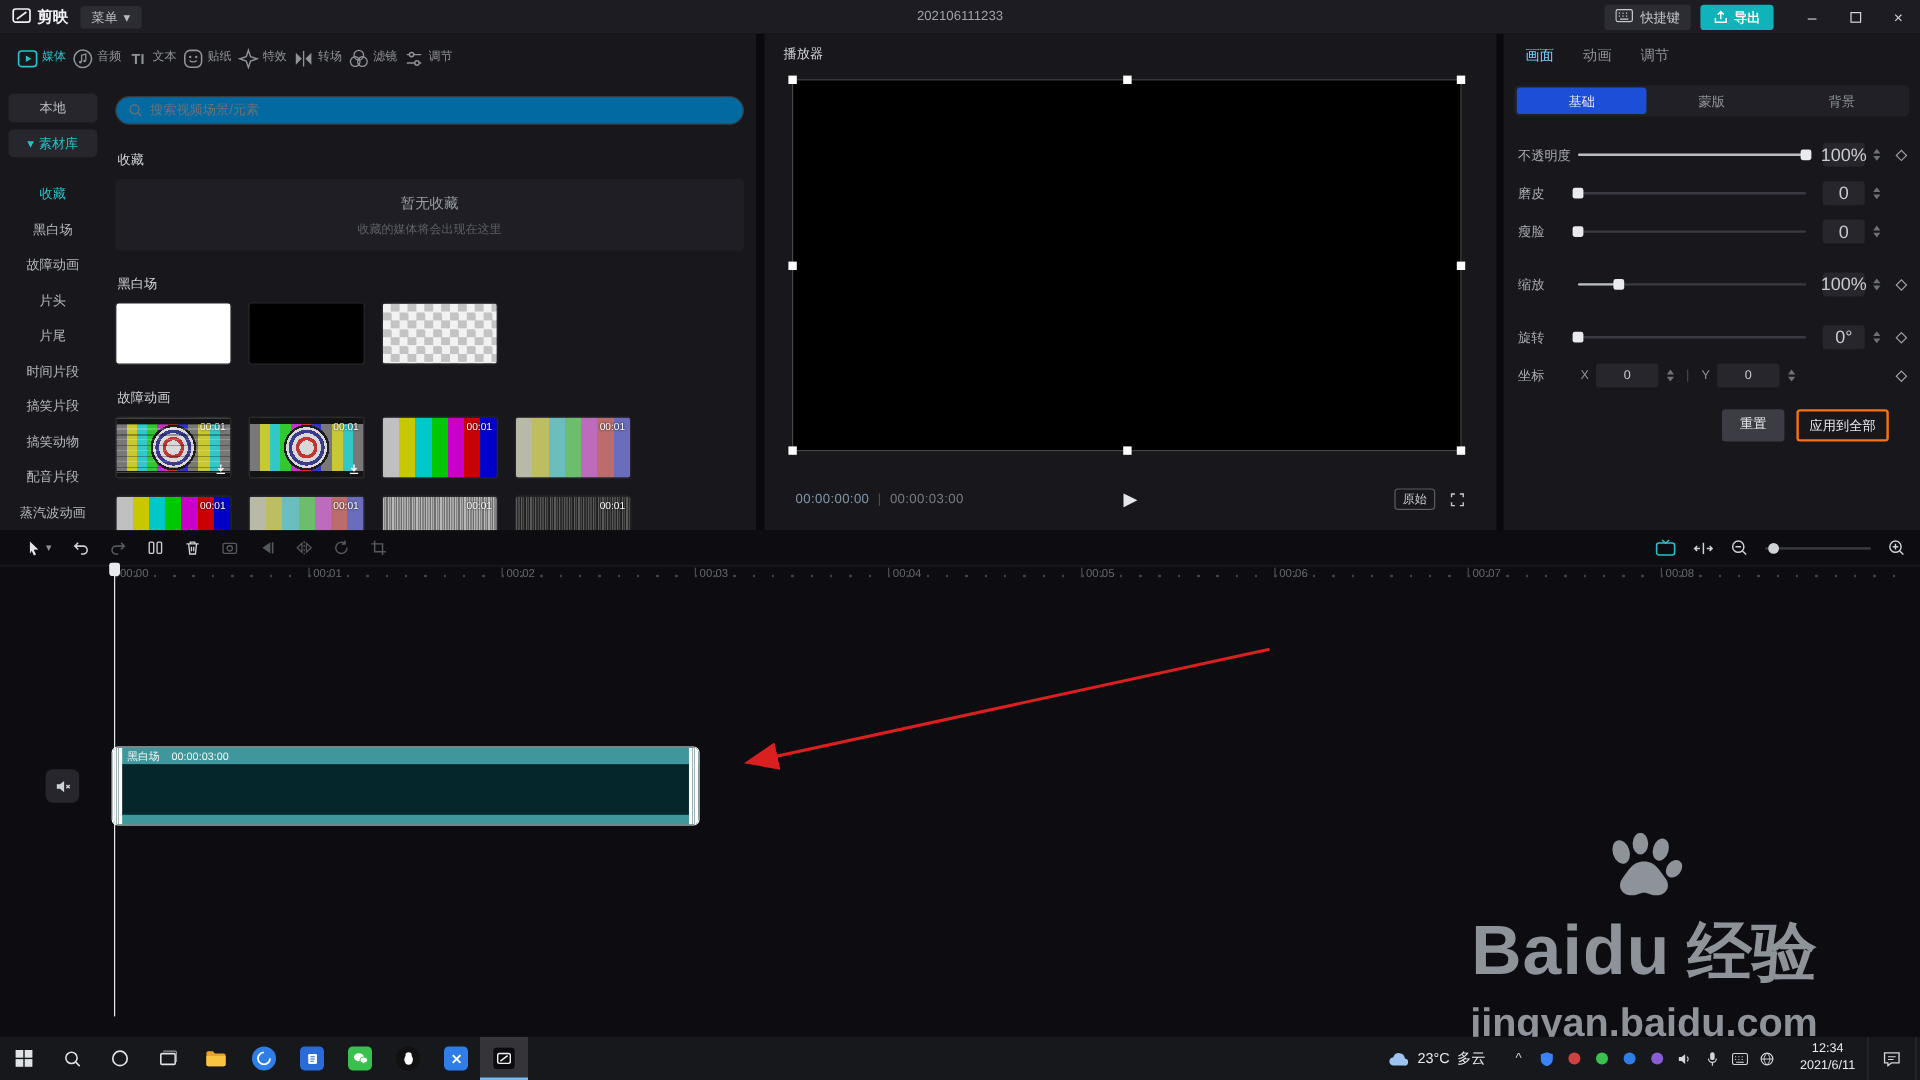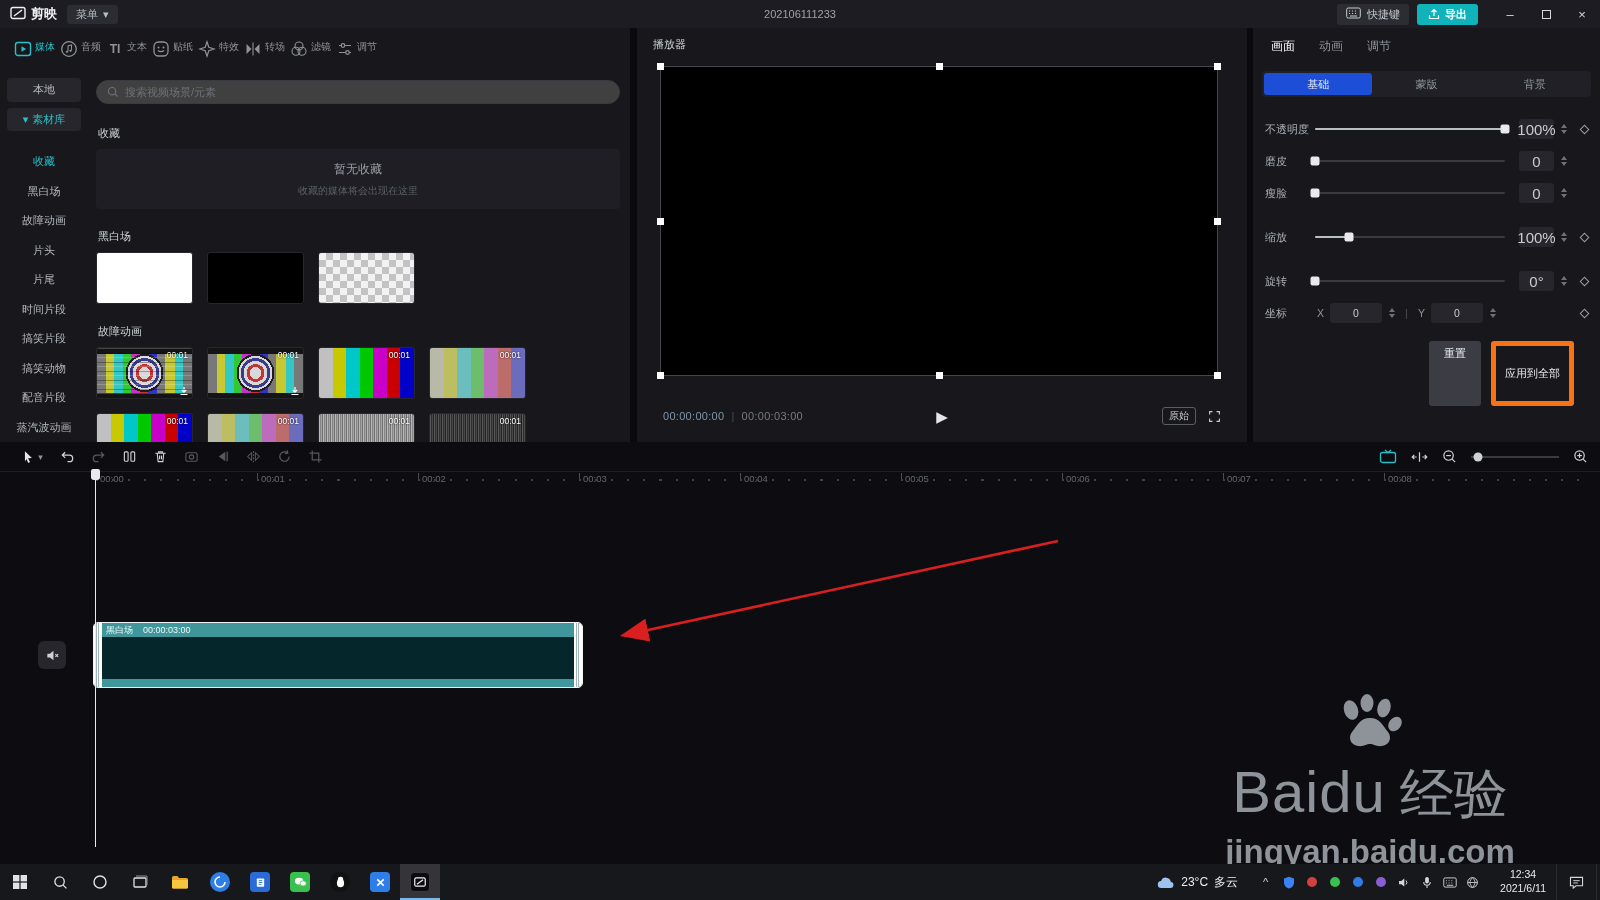--- a/index.html
+++ b/index.html
@@ -28,21 +28,21 @@
 .media-tab.active{color:#27c2c9}
 .ticon{width:18px;height:18px;display:flex;align-items:center;justify-content:center;font-weight:bold;font-size:12px}
 .panel-body{display:flex;height:372px}
 .lib-side{width:88px;padding:8px 7px 0;display:flex;flex-direction:column;overflow:hidden}
 .side-btn{height:26px;border-radius:4px;background:#26262c;display:flex;align-items:center;justify-content:center;gap:4px;font-size:11px;color:#b9bdc3;margin-bottom:6px}
 .side-btn.library{color:#27c2c9}
 .side-cats{margin-top:10px;display:flex;flex-direction:column}
 .cat{height:29.5px;display:flex;align-items:center;justify-content:center;font-size:11px;color:#b4b8be}
 .cat.active{color:#27c2c9}
 .lib-content{flex:1;position:relative;overflow:hidden;padding:10px 10px 0 8px}
-.search-box{height:24px;background:#404040;border:1px solid #3a3a41;border-radius:13px;display:flex;align-items:center;padding:0 10px;gap:6px}
+.search-box{height:24px;background:#0369a1;border:1px solid #3a3a41;border-radius:13px;display:flex;align-items:center;padding:0 10px;gap:6px}
 .search-box input{flex:1;background:transparent;border:none;outline:none;font-size:11px;color:#c9ccd1;font-family:inherit}
 .search-box input::placeholder{color:#6d7178}
 .sec-title{font-size:11px;color:#cfd3d8;margin:20px 0 8px 2px}
 .sec-title.first{margin-top:22px}
 .empty-box{height:60px;background:#1e1e24;border-radius:4px;display:flex;flex-direction:column;align-items:center;justify-content:center;gap:6px}
 .empty-title{font-size:12px;color:#9a9ea5}
 .empty-desc{font-size:10px;color:#5c6067}
 .thumb-row{display:flex;gap:14px;margin-top:6px}
 .thumb-row.partial{margin-top:14px}
 .thumb{width:97px;height:52px;border-radius:3px;position:relative;overflow:hidden;border:1px solid #26262c}
@@ -72,21 +72,21 @@
 .player-controls{position:absolute;left:0;right:0;top:372px;height:32px;display:flex;align-items:center;padding:0 26px}
 .timecode{font-size:11px;display:flex;gap:7px;letter-spacing:.3px}
 .tc-cur{color:#7e96a8}.tc-div{color:#4a4e54}.tc-total{color:#767b84}
 .play-btn{position:absolute;left:50%;transform:translateX(-50%);color:#e4e7ea;font-size:15px;line-height:1}
 .pc-right{margin-left:auto;display:flex;align-items:center;gap:12px}
 .orig-btn{border:1px solid #5a5e66;border-radius:3px;font-size:10px;color:#c9ccd1;padding:1px 6px}
 
 
 .props-panel{position:absolute;left:1253px;top:28px;width:347px;height:414px;background:#17171c}
 .props-tabs{display:flex;gap:24px;padding:10px 0 0 18px;font-size:12px;color:#8f939a}
-.props-tab.active{color:#ffffff}
+.props-tab.active{color:#7dd3fc}
 .props-subtabs{margin:16px 9px 0;height:26px;background:#202026;border-radius:4px;display:flex;padding:2px}
 .subtab{flex:1;display:flex;align-items:center;justify-content:center;font-size:11px;color:#8f939a;border-radius:3px}
 .subtab.active{background:#1d4ed8;color:#e8eaed}
 .ctrl-area{margin-top:20px;padding:0 12px}
 .ctrl-row{display:flex;align-items:center;height:24px;margin-bottom:8px}
 .ctrl-row.gap{margin-top:20px}
 .ctrl-label{width:50px;font-size:11px;color:#a9adb4}
 .slider{flex:1;height:2px;background:#3a3a42;border-radius:1px;position:relative;margin-right:14px}
 .sl-fill{position:absolute;left:0;top:0;bottom:0;background:#b9bec4;border-radius:1px}
 .sl-knob{position:absolute;top:50%;width:9px;height:9px;background:#e8eaed;border-radius:2px;transform:translate(-50%,-50%)}
@@ -95,21 +95,21 @@
 .st{width:0;height:0;border-left:3.5px solid transparent;border-right:3.5px solid transparent}
 .st.up{border-bottom:4px solid #6d7178}
 .st.down{border-top:4px solid #6d7178}
 .diamond{width:7px;height:7px;border:1px solid #9a9ea5;transform:rotate(45deg);margin-left:12px}
 .diamond.hidden{visibility:hidden}
 .coord-lab{font-size:10.5px;color:#8f939a;margin:0 6px 0 2px}
 .coord-box{width:52px;height:20px;background:#26262c;border-radius:3px;display:flex;align-items:center;justify-content:center;font-size:10.5px;color:#c9ccd1}
 .coord-div{color:#4a4e54;margin:0 8px;font-size:11px}
 .props-actions{display:flex;justify-content:flex-end;gap:10px;margin-top:16px;padding-right:14px}
 .reset-btn{background:#3c3d44;border-radius:3px;font-size:11px;color:#e8eaed;padding:5px 15px}
-.apply-btn{border:5px solid #f97316;border-radius:3px;font-size:11px;color:#e8eaed;padding:20px 9px}
+.apply-btn{border:2px solid #f97316;border-radius:3px;font-size:11px;color:#e8eaed;padding:4px 9px}
 
 
 .timeline{position:absolute;left:0;top:442px;width:1600px;height:422px;background:#0d0d11}
 .tl-toolbar{height:30px;display:flex;align-items:center;padding:0 12px;border-bottom:1px solid #1e1e23}
 .tool{width:31px;height:22px;display:flex;align-items:center;justify-content:center;color:#cfd2d6}
 .tool.sel{width:40px;gap:3px}
 .tool.dim{color:#55585e}
 .tl-right{margin-left:auto;display:flex;align-items:center;gap:14px}
 .zoom-slider{width:88px;height:2px;background:#3a3a42;position:relative}
 .zoom-knob{position:absolute;left:8%;top:50%;transform:translate(-50%,-50%);width:9px;height:9px;border-radius:50%;background:#cfd2d6}
@@ -125,21 +125,21 @@
 .clip-body{flex:1;background:#05262b}
 .clip-bottom{height:8px;background:#3f979b;flex:0 0 auto}
 .clip::before,.clip::after{content:"";position:absolute;top:0;bottom:0;width:8px;background:#fff;background-image:linear-gradient(90deg,transparent 0 2.5px,#9fb4b6 2.5px 3.5px,transparent 3.5px 4.5px,#9fb4b6 4.5px 5.5px,transparent 5.5px);z-index:3}
 .clip::before{left:0;border-radius:3px 0 0 3px}
 .clip::after{right:0;border-radius:0 3px 3px 0}
 .annot{position:absolute;left:0;top:0;z-index:9;pointer-events:none}
 
 
 .watermark{position:absolute;right:34px;top:694px;width:392px;text-align:center;color:#8e939a;z-index:6}
 .wm-paw{margin:0 auto}
-.wm-main{display:flex;justify-content:center;align-items:baseline;gap:14px;font-weight:normal;margin-top:2px}
+.wm-main{display:flex;justify-content:center;align-items:baseline;gap:14px;font-weight:bold;margin-top:2px}
 .wm-latin{font-size:58px;letter-spacing:1px}
 .wm-cn{font-size:54px}
 .wm-url{font-size:33px;font-weight:bold;margin-top:2px;color:#8e939a}
 
 
 .taskbar{position:absolute;left:0;top:864px;width:1600px;height:36px;background:#17181c;display:flex;align-items:flex-end;z-index:60}
 .task-icon{width:40px;height:100%;display:flex;align-items:center;justify-content:center}
 .task-icon.active{background:rgba(255,255,255,.13);box-shadow:inset 0 -2px 0 #76b9ed}
 .app-badge{width:20px;height:20px;border-radius:4px;display:flex;align-items:center;justify-content:center}
 .tb-right-area{margin-left:auto;display:flex;align-items:center;height:100%}

